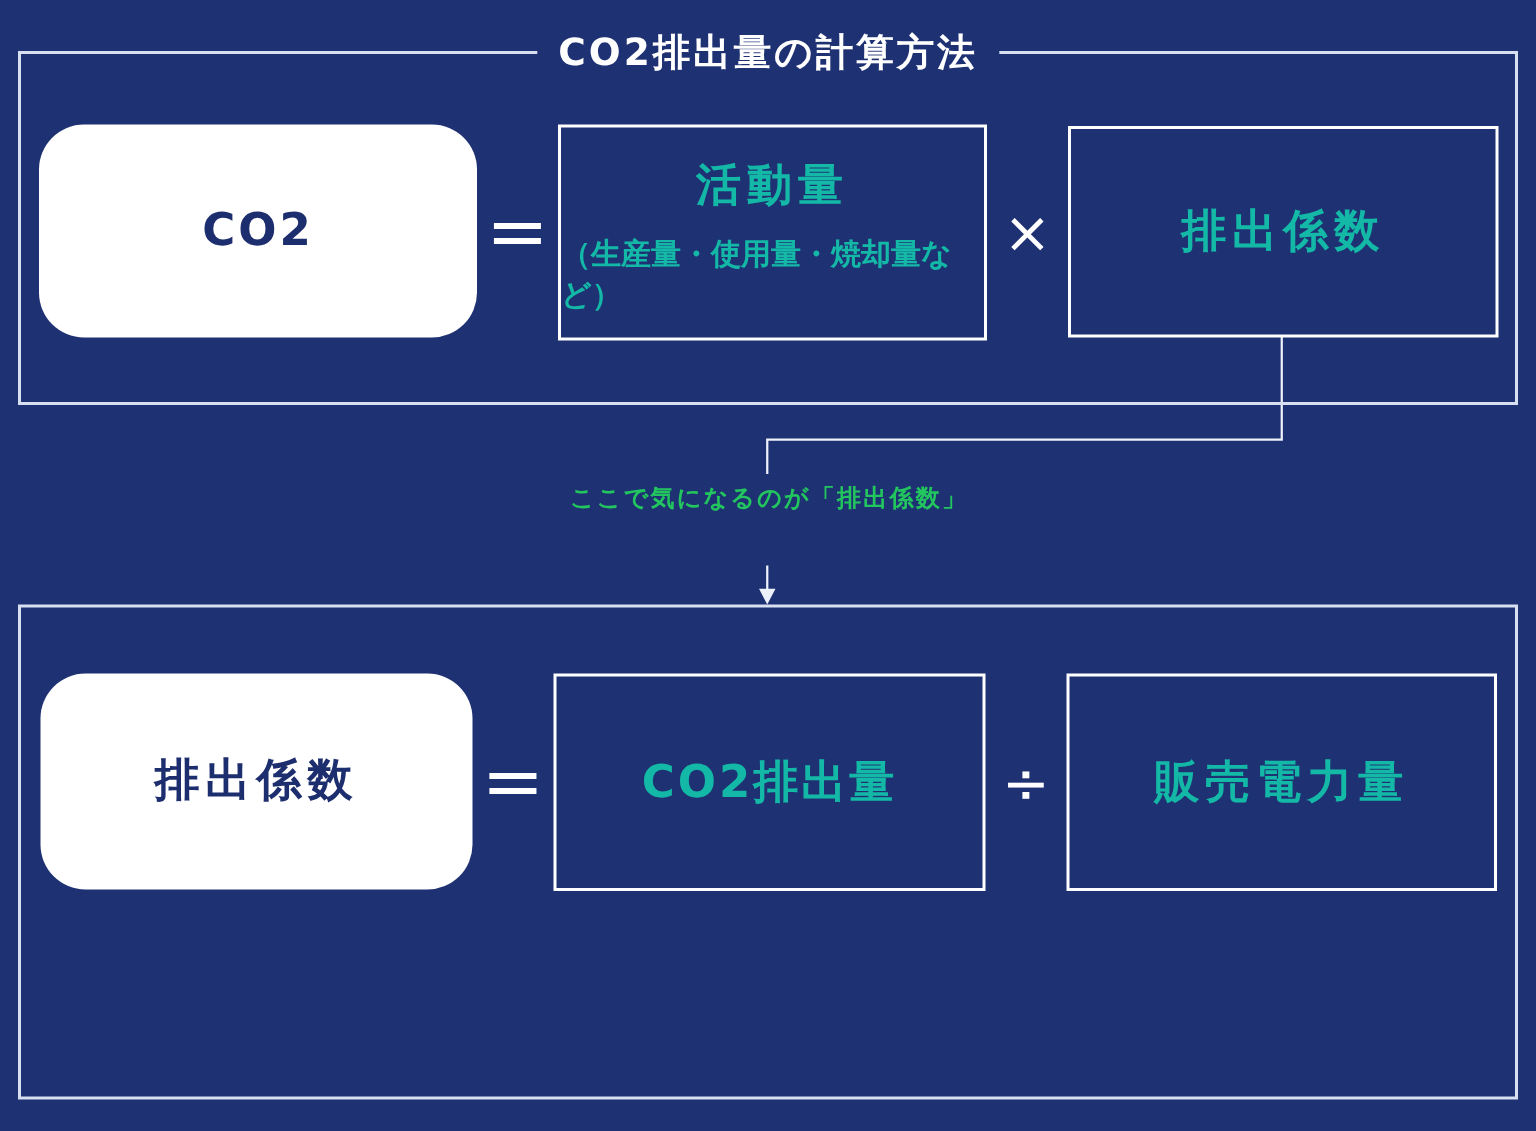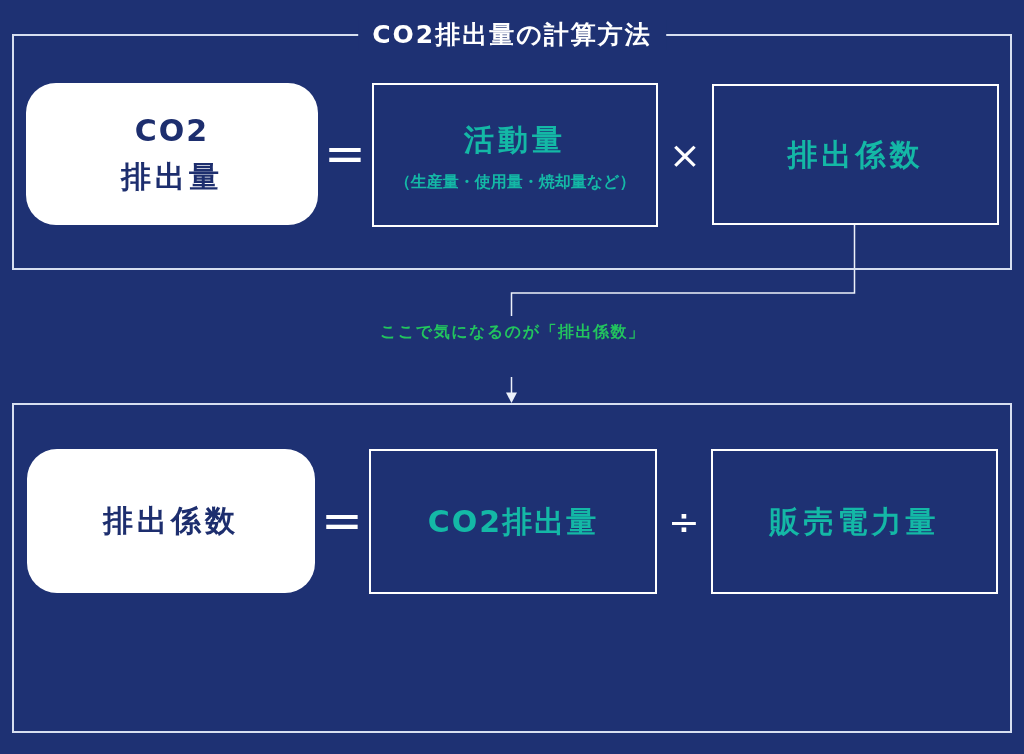--- a/index.html
+++ b/index.html
@@ -50,21 +50,21 @@
     display: flex;
     flex-direction: column;
     align-items: center;
     justify-content: center;
     color: #14b8a6;
     font-weight: bold;
     text-align: left;
   }
   .box-label { font-size: 30px; letter-spacing: 4px; line-height: 46px; }
   .box-label-latin { letter-spacing: 2px; }
-  .box-sublabel { font-size: 16px; font-weight: bold; letter-spacing: 0; margin-top: 9px; }
+  .box-sublabel { font-size: 20px; font-weight: bold; letter-spacing: 0; margin-top: 9px; }
   .operator {
     position: absolute;
     display: flex;
     align-items: center;
     justify-content: center;
     color: #ffffff;
     font-size: 38px;
     font-weight: 400;
   }
   .operator-eq { font-size: 50px; }
@@ -107,21 +107,20 @@
     <path d="M854.5 224 L854.5 293 L511.5 293 L511.5 316" fill="none" stroke="#edf1fa" stroke-width="1.5"></path>
     <path d="M511.5 377 L511.5 394" fill="none" stroke="#edf1fa" stroke-width="1.5"></path>
     <polygon points="511.5,403 506,392.5 517,392.5" fill="#edf1fa"></polygon>
   </svg>
 
   <section class="frame frame-top">
     <div class="frame-title">CO2排出量の計算方法</div>
 
     <div class="white-box" style="left:12px; top:47px; width:292px; height:142px;">
       <div class="box-label box-label-latin">CO2</div>
-      <div class="box-label">排出量</div>
     </div>
 
     <div class="operator operator-eq" style="left:304px; top:47px; width:54px; height:142px;">=</div>
 
     <div class="outline-box" style="left:358px; top:47px; width:286px; height:144px;">
       <div class="box-label">活動量</div>
       <div class="box-sublabel">（生産量・使用量・焼却量など）</div>
     </div>
 
     <div class="operator" style="left:644px; top:47px; width:54px; height:144px;">×</div>

